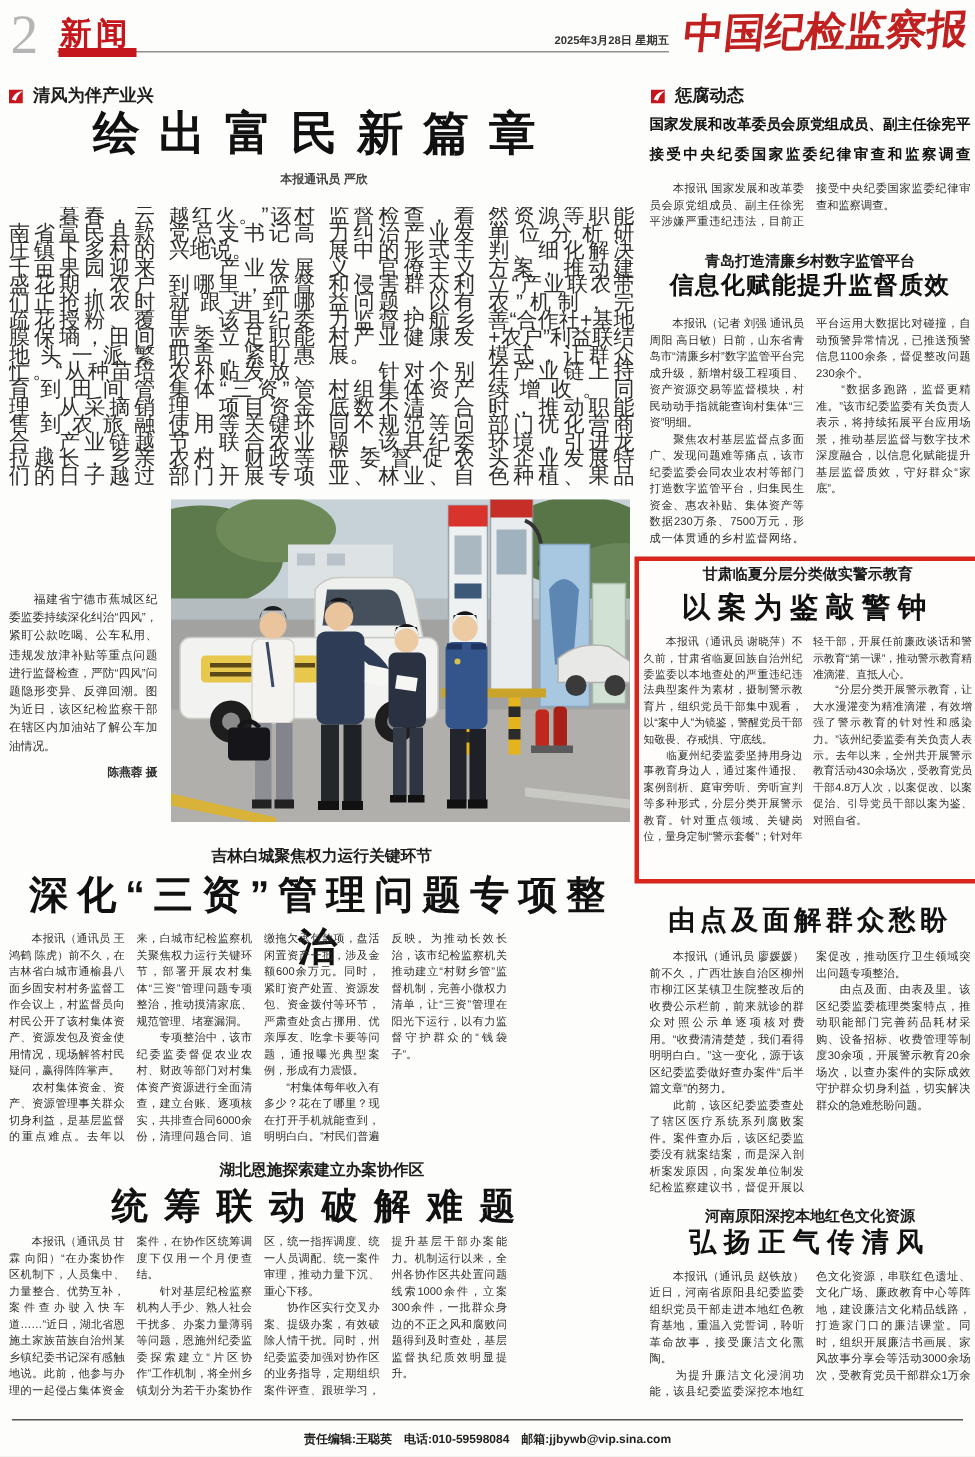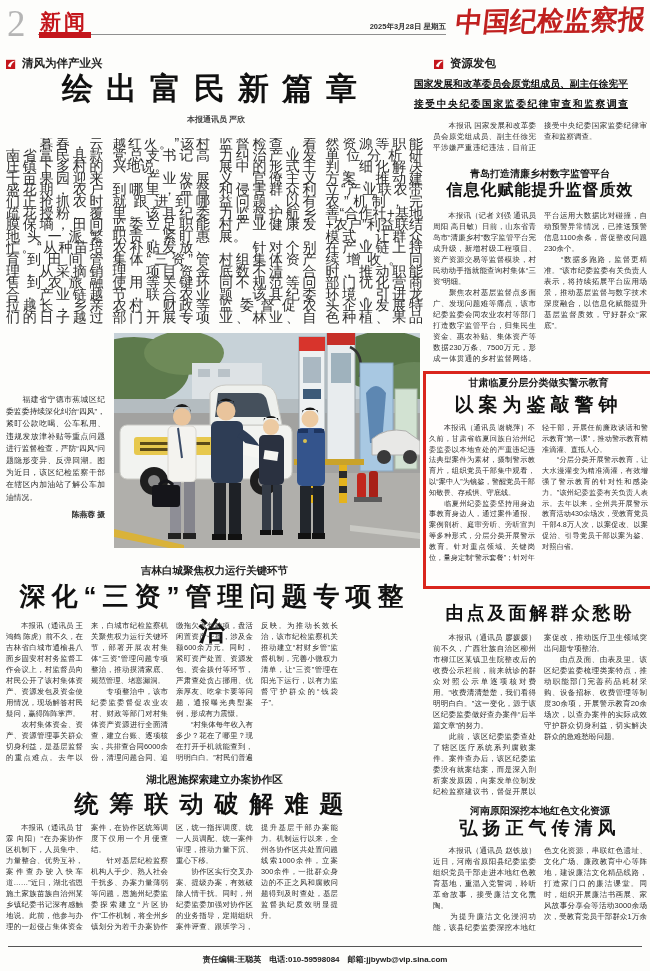--- a/index.html
+++ b/index.html
@@ -20,22 +20,22 @@
   
   .kicker-row{position:absolute;height:14px;font-size:11.5px;font-weight:bold;color:#1d1d1d;
               display:flex;align-items:center;gap:5px;}
   .kicker-icon{display:inline-block;width:11px;height:11px;flex:0 0 11px;}
   .kicker-center{position:absolute;text-align:center;font-weight:bold;color:#1d1d1d;}
   
   .headline{position:absolute;text-align:center;font-weight:bold;color:#111;}
   .hl-a{left:10px;top:68px;width:412px;font-size:31px;letter-spacing:13px;}
   .byline{position:absolute;left:10px;top:114px;width:412px;text-align:center;
           font-size:8px;font-weight:bold;color:#444;}
-  .hl-2line{position:absolute;left:414px;width:214px;font-size:9.7px;font-weight:bold;
-            color:#111;line-height:19px;text-align:justify;text-align-last:justify;text-decoration:underline;}
+  .hl-2line{position:absolute;left:433px;width:214px;font-size:9.7px;font-weight:bold;
+            color:#111;line-height:19px;text-align:justify;text-align-last:justify;}
   
   .body-text{position:absolute;text-align:justify;color:#2e2e2e;white-space:pre-line;
              overflow:hidden;column-fill:auto;}
   .cols4{column-count:4;column-gap:9px;font-size:14px;line-height:11.6px;}
   .cols5{column-count:5;column-gap:8px;font-size:7.4px;line-height:11px;}
   .cols2{column-count:2;column-gap:8px;font-size:7.5px;line-height:11px;}
   
   .photo{position:absolute;left:114px;top:333px;width:306px;height:215px;background:#cfd6da;}
   .photo svg{display:block;}
   .caption{position:absolute;left:6px;top:394px;width:99px;font-size:7.8px;line-height:12.2px;
@@ -217,21 +217,21 @@
   <div class="headline" style="left:6px;top:788px;width:417px;font-size:24px;letter-spacing:11px;">统筹联动破解难题</div>
   <div class="body-text cols5" style="left:6px;top:822px;width:417px;height:114px;">　　本报讯（通讯员 甘霖 向阳）“在办案协作区机制下，人员集中、力量整合、优势互补，案件查办驶入快车道……”近日，湖北省恩施土家族苗族自治州某乡镇纪委书记深有感触地说。此前，他参与办理的一起侵占集体资金案件，在协作区统筹调度下仅用一个月便查结。
 　　针对基层纪检监察机构人手少、熟人社会干扰多、办案力量薄弱等问题，恩施州纪委监委探索建立“片区协作”工作机制，将全州乡镇划分为若干办案协作区，统一指挥调度、统一人员调配、统一案件审理，推动力量下沉、重心下移。
 　　协作区实行交叉办案、提级办案，有效破除人情干扰。同时，州纪委监委加强对协作区的业务指导，定期组织案件评查、跟班学习，提升基层干部办案能力。机制运行以来，全州各协作区共处置问题线索1000余件，立案300余件，一批群众身边的不正之风和腐败问题得到及时查处，基层监督执纪质效明显提升。</div>
 
   <div class="kicker-row" style="left:434px;top:56px;">
     <svg class="kicker-icon" viewBox="0 0 12 12">
       <rect x="0" y="2" width="10" height="10" fill="#c4161c"></rect>
       <path d="M2 9 C4 4 8 3 10 3 C7 5 6 7 5 10 Z" fill="#ffffff"></path>
     </svg>
-    <span>资源发包</span>
+    <span>惩腐动态</span>
   </div>
 
   <div class="hl-2line" style="top:74px;">国家发展和改革委员会原党组成员、副主任徐宪平</div>
   <div class="hl-2line" style="top:94px;">接受中央纪委国家监委纪律审查和监察调查</div>
   <div class="body-text cols2" style="left:433px;top:120px;width:214px;height:44px;">　　本报讯  国家发展和改革委员会原党组成员、副主任徐宪平涉嫌严重违纪违法，目前正接受中央纪委国家监委纪律审查和监察调查。</div>
 
   <div class="kicker-center" style="left:433px;top:167px;width:214px;font-size:10px;">青岛打造清廉乡村数字监管平台</div>
   <div class="headline" style="left:433px;top:180px;width:214px;font-size:16px;letter-spacing:1px;">信息化赋能提升监督质效</div>
   <div class="body-text cols2" style="left:433px;top:210px;width:214px;height:158px;">　　本报讯（记者 刘强 通讯员 周阳 高日敏）日前，山东省青岛市“清廉乡村”数字监管平台完成升级，新增村级工程项目、资产资源交易等监督模块，村民动动手指就能查询村集体“三资”明细。
 　　聚焦农村基层监督点多面广、发现问题难等痛点，该市纪委监委会同农业农村等部门打造数字监管平台，归集民生资金、惠农补贴、集体资产等数据230万条、7500万元，形成一体贯通的乡村监督网络。平台运用大数据比对碰撞，自动预警异常情况，已推送预警信息1100余条，督促整改问题230余个。

